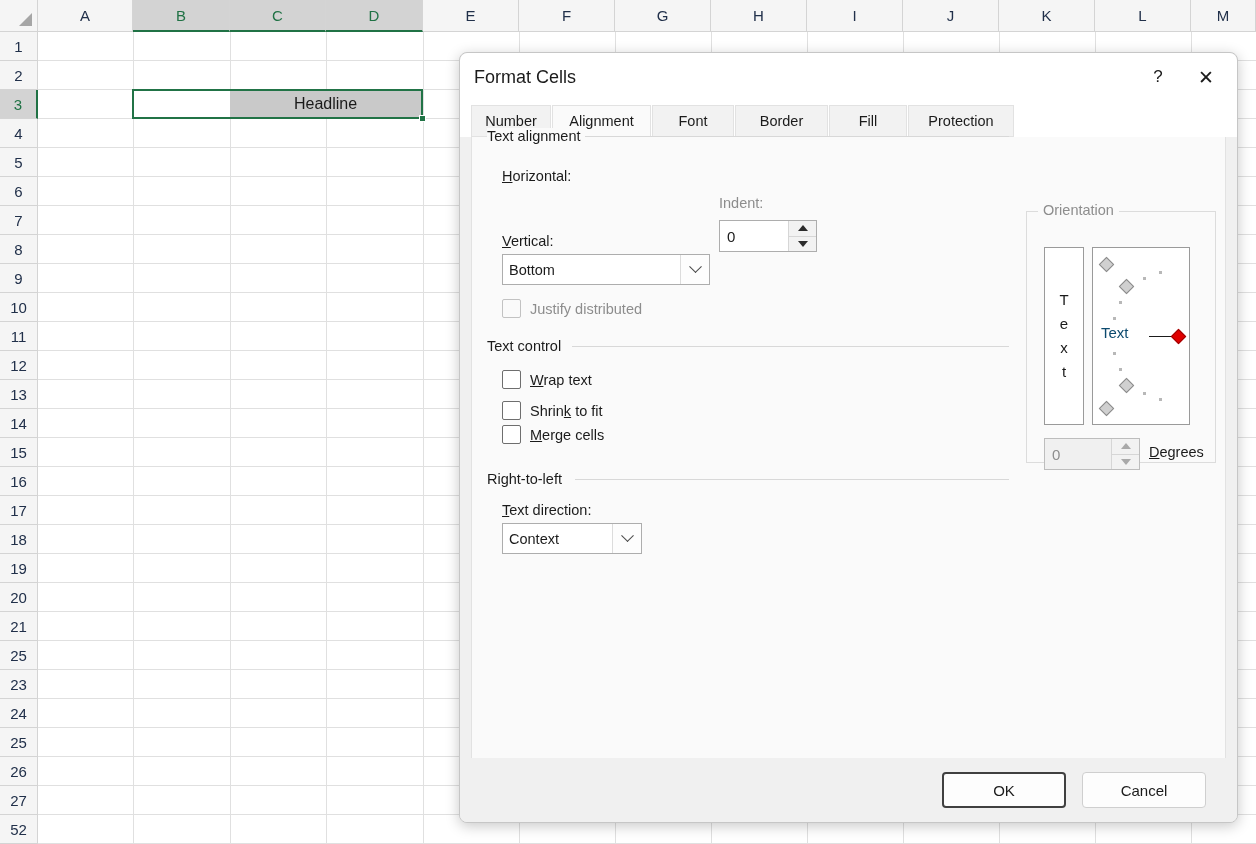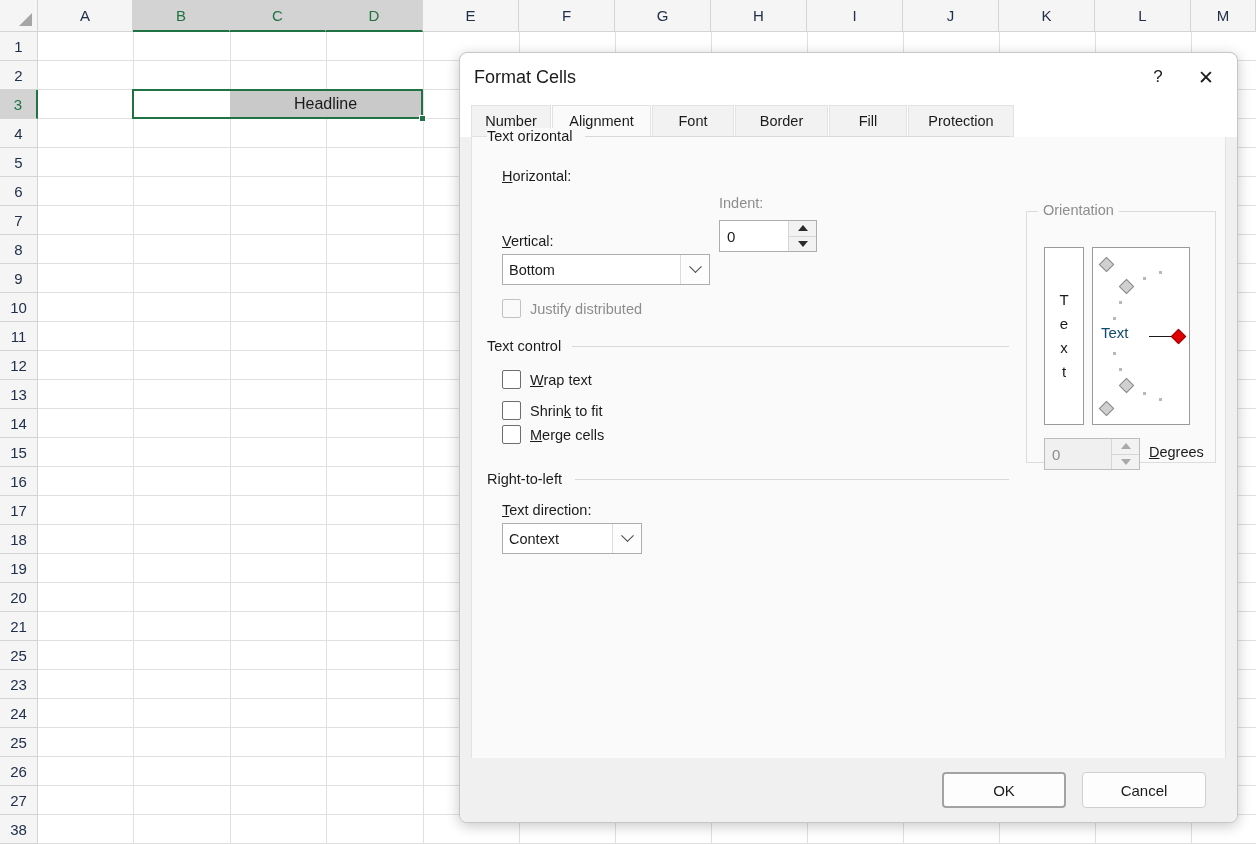--- a/index.html
+++ b/index.html
@@ -144,21 +144,21 @@
   .btn {
     position: absolute; top: 14px;
     height: 36px; width: 124px;
     background: #fdfdfd;
     border: 1px solid #cfcfcf;
     border-radius: 4px;
     font-size: 15px; color: #1b1b1b;
     font-family: "Liberation Sans", sans-serif;
     cursor: default;
   }
-  .btn.primary { right: 171px; border: 2px solid #a3a3a3; }
+  .btn.primary { right: 171px; border: 2px solid #404040; }
   .btn.secondary { right: 31px; }
 
   
   .group-label {
     position: absolute;
     font-size: 14.5px; color: #1b1b1b;
     background: #fafafa;
     padding-right: 6px;
   }
   .group-rule {
@@ -407,21 +407,21 @@
       <div class="row-head" style="top: 696px;">
         <span>25</span>
       </div>
       <div class="row-head" style="top: 725px;">
         <span>26</span>
       </div>
       <div class="row-head" style="top: 754px;">
         <span>27</span>
       </div>
       <div class="row-head" style="top: 783px;">
-        <span>38</span>
+        <span>52</span>
       </div>
     </div>
   <div id="grid">
       <div class="gl-v" style="left: 95px;"></div>
       <div class="gl-v" style="left: 192px;"></div>
       <div class="gl-v" style="left: 288px;"></div>
       <div class="gl-v" style="left: 385px;"></div>
       <div class="gl-v" style="left: 481px;"></div>
       <div class="gl-v" style="left: 577px;"></div>
       <div class="gl-v" style="left: 673px;"></div>
@@ -490,21 +490,21 @@
       <div class="tab" style="left: 369px; width: 78px;">
         <span>Fill</span>
       </div>
       <div class="tab" style="left: 448px; width: 106px;">
         <span>Protection</span>
       </div>
     </div>
 
   <div class="dlg-body">
 
-    <div class="group-label" style="left:15px; top:-9px;">Text orizontal</div>
+    <div class="group-label" style="left:15px; top:-9px;">Text alignment</div>
     <div class="group-rule" style="left:113px; top:-1px; width:424px;"></div>
 
     <div class="fld-label" style="left:30px; top:31px;"><span class="acc">H</span>orizontal:</div>
 
 
     <div class="fld-label dim" style="left:247px; top:58px;">Indent:</div>
     <div class="spinner" style="left:247px; top:83px; width:98px;">
       <div class="sval">0</div>
       <div class="spin-btns">
         <div class="spin-b">

